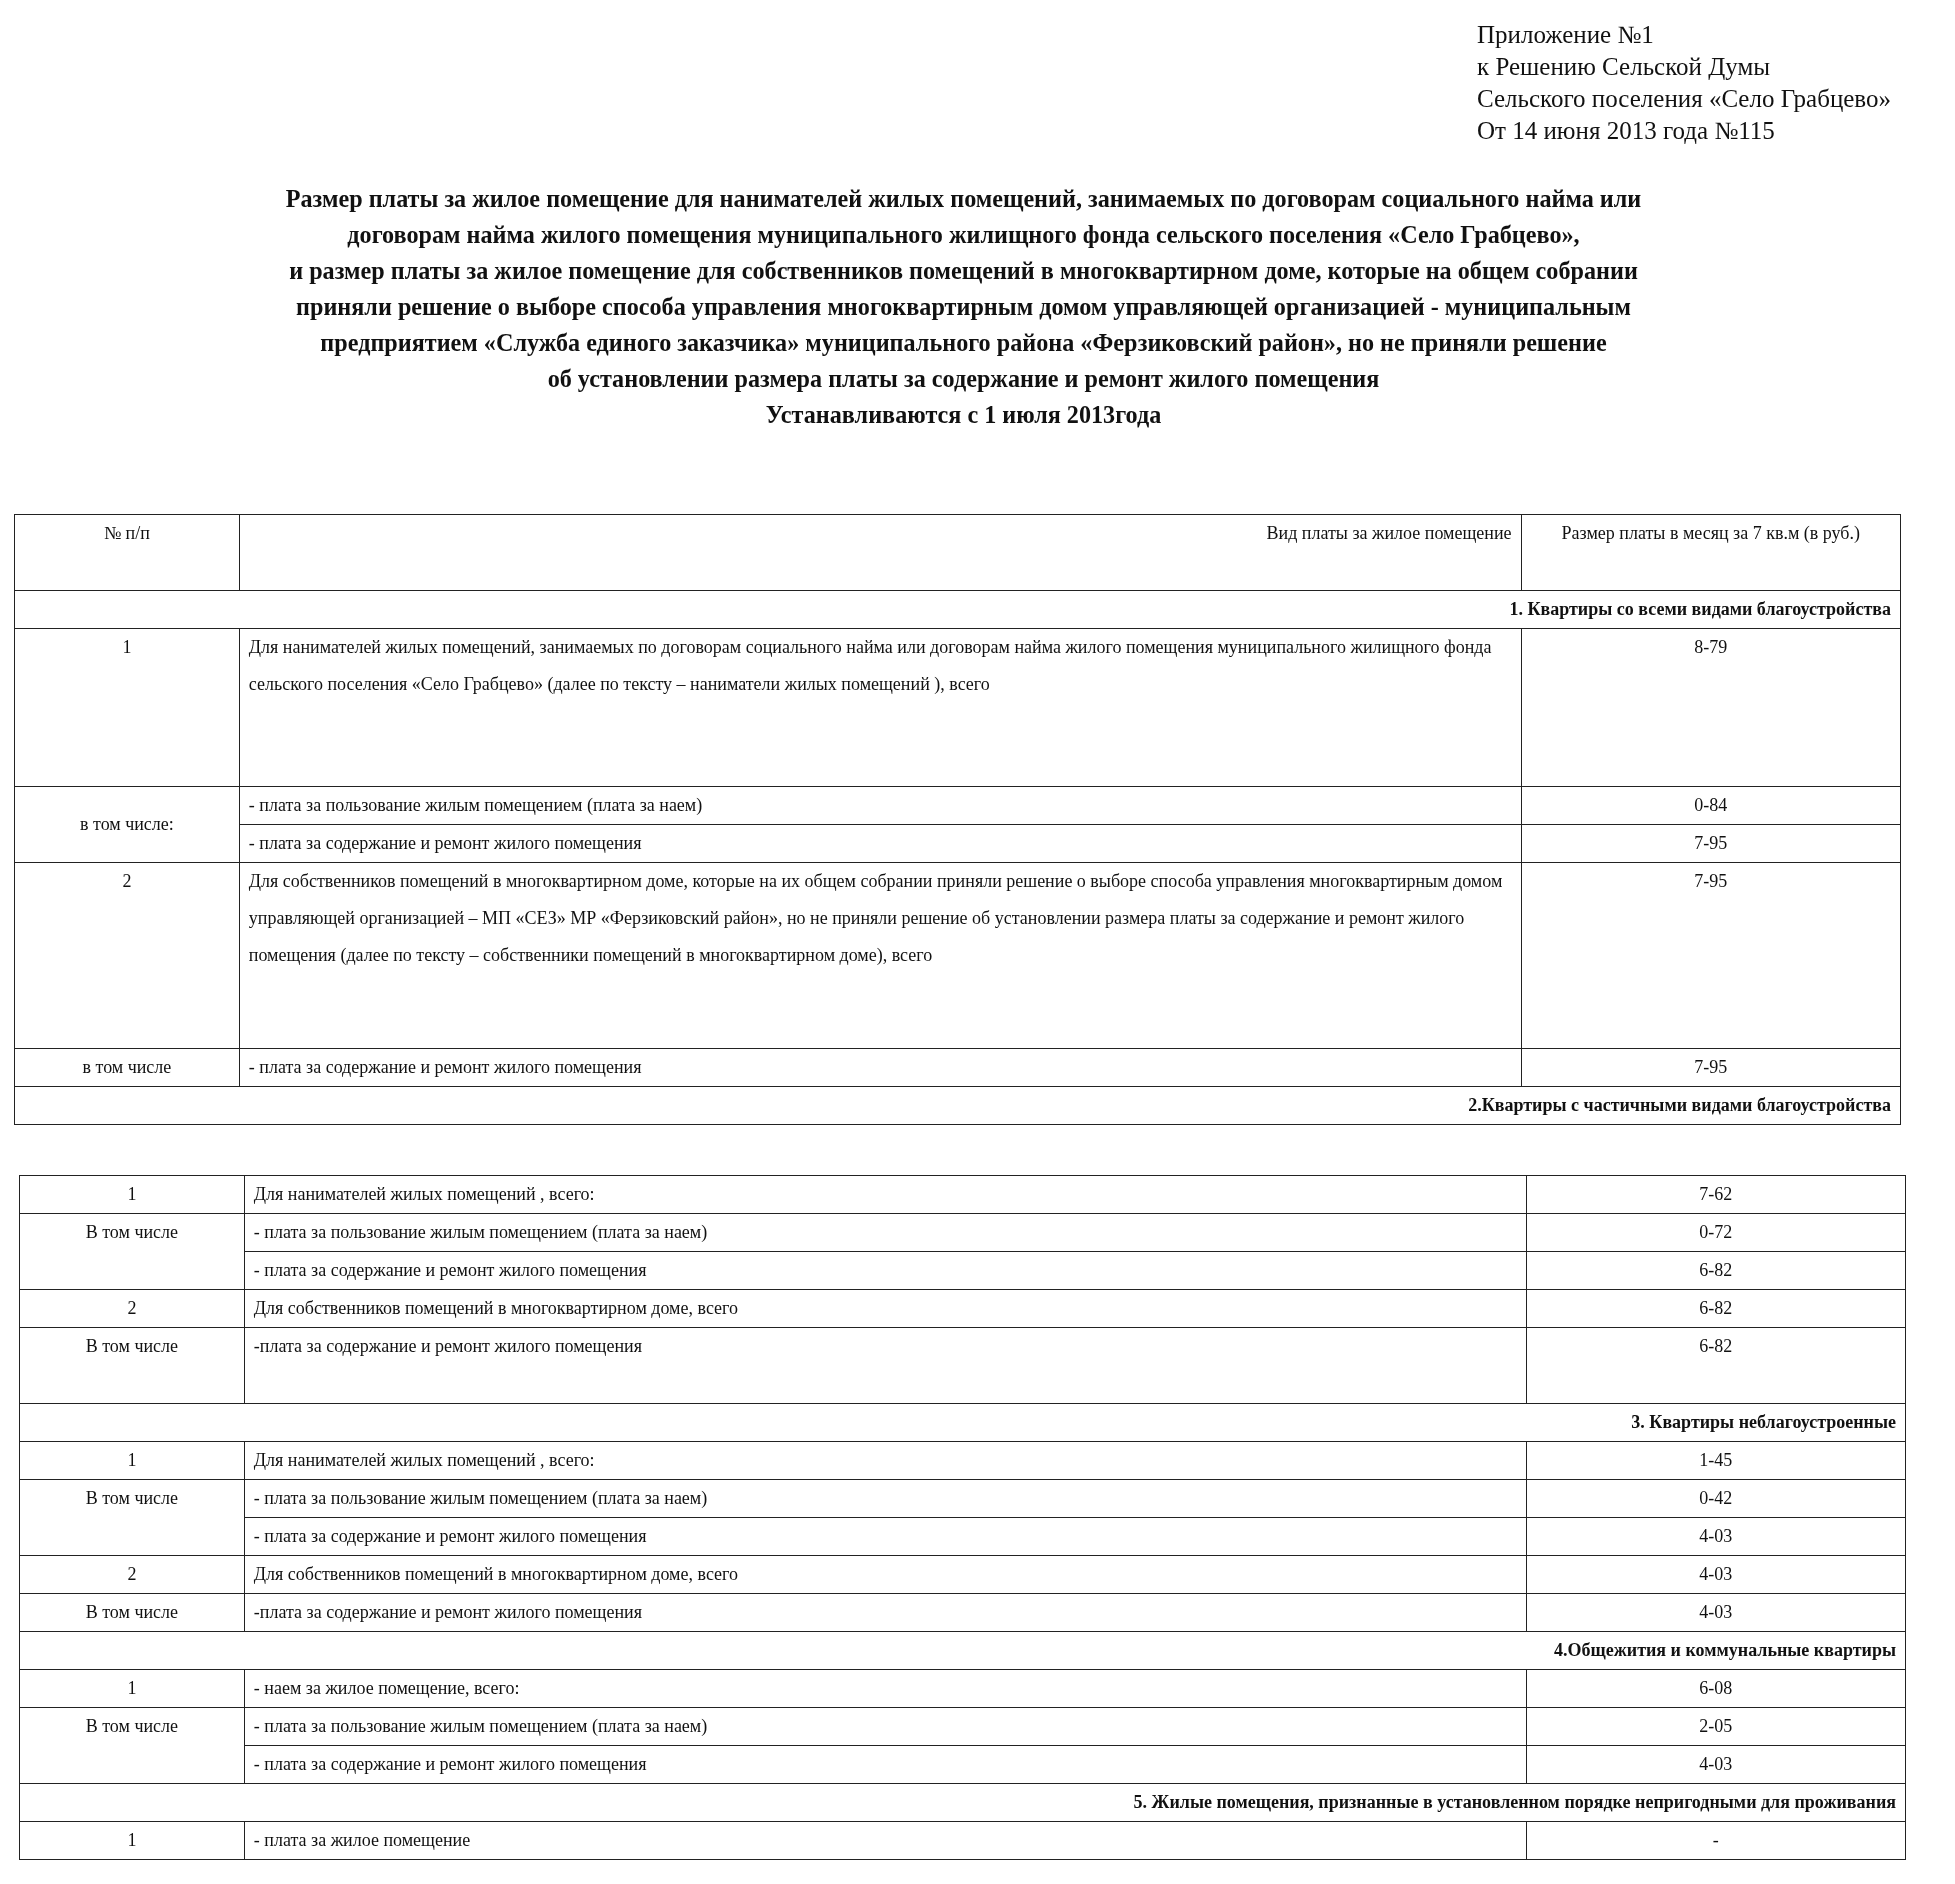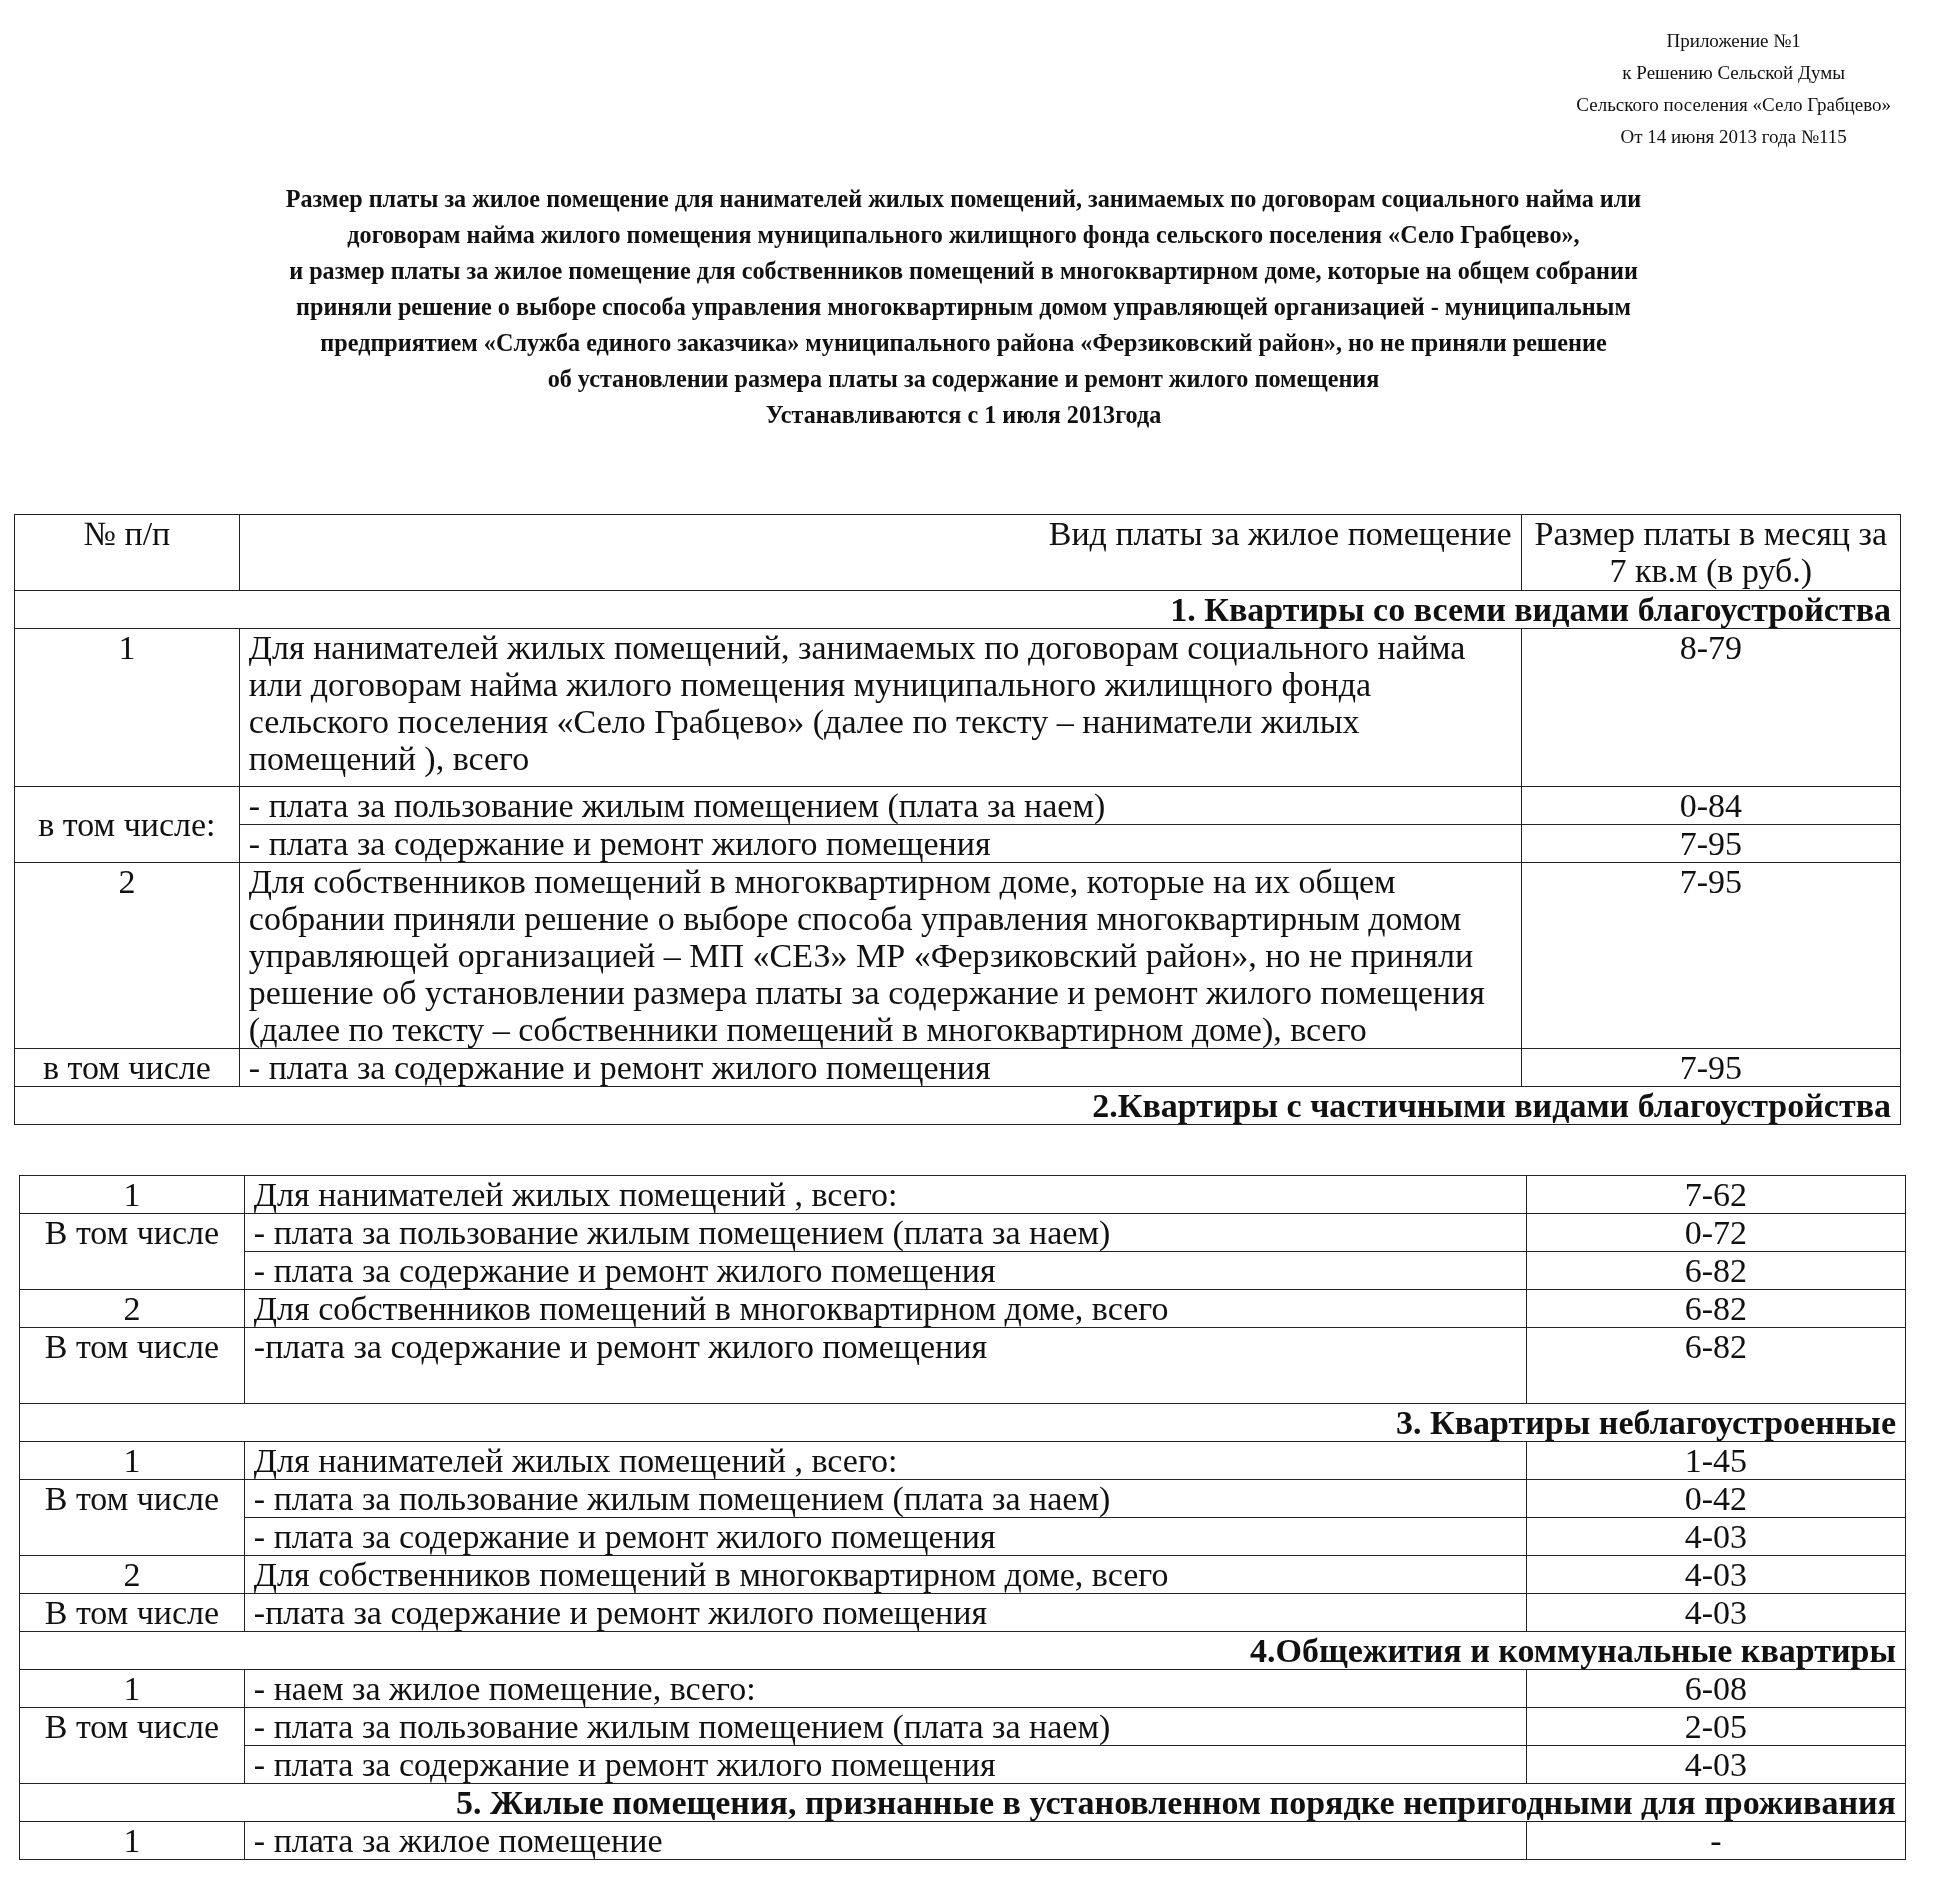--- a/index.html
+++ b/index.html
@@ -1,32 +1,32 @@
 <!DOCTYPE html>
 <html style="font-size:10.3px"><head>
 <meta charset="utf-8">
 <style>
   html, body { margin: 0; padding: 0; background: #ffffff; }
   body {
     width: 1955px; height: 1884px; position: relative; overflow: hidden;
     font-family: "Liberation Serif", "DejaVu Serif", serif; color: #111;
   }
   .appendix {
-    position: absolute; right: 64px; top: 25px; text-align: center;
-    font-size: 19px; line-height: 32px;
+    position: absolute; right: 64px; top: 19px; text-align: left;
+    font-size: 25px; line-height: 32px;
   }
   .title {
     position: absolute; left: 39px; top: 181px; width: 1849px; text-align: center;
     font-weight: bold; font-size: 26px; line-height: 36px;
     transform: scaleX(0.93); transform-origin: center top;
   }
   .title div { white-space: nowrap; }
   table.grid {
     position: absolute; border-collapse: collapse; table-layout: fixed;
-    font-size: 34px; line-height: 37px;
+    font-size: 18px; line-height: 37px;
   }
   table.grid td { border: 1.9px solid #222; padding: 0 9px; vertical-align: top; }
   .c-num { width: 205px; text-align: center; }
   .c-desc { width: 1258px; text-align: left; }
   .c-val { width: 359px; text-align: center; }
   .section td { text-align: right; font-weight: bold; }
   .hdr td { vertical-align: top; }
   .vc { vertical-align: middle !important; }
 </style>
 </head>

